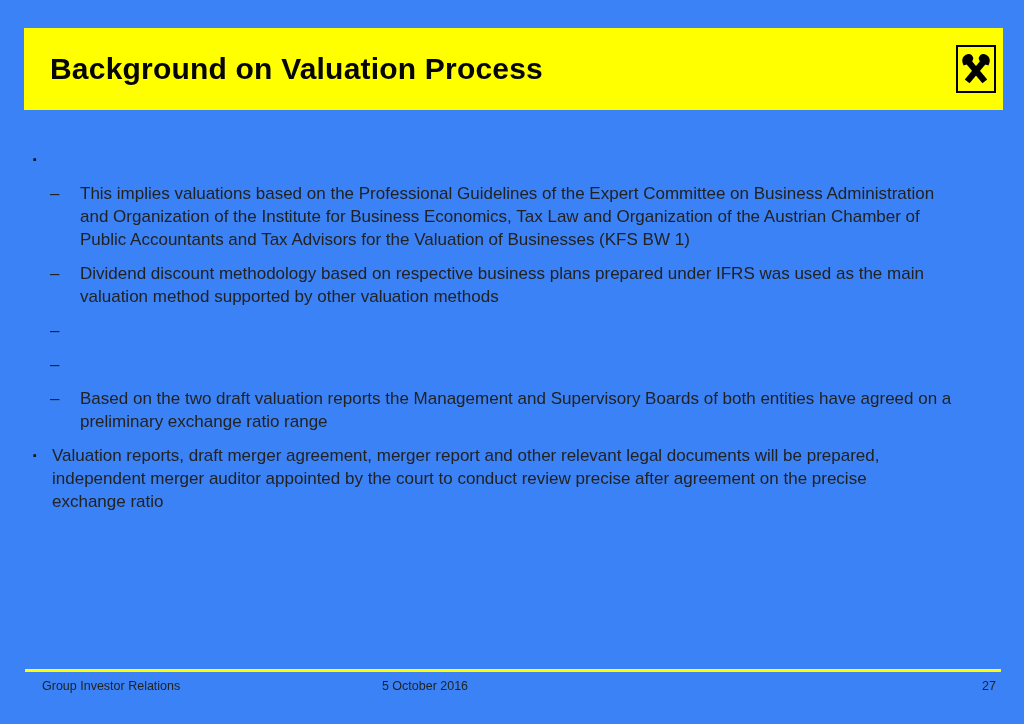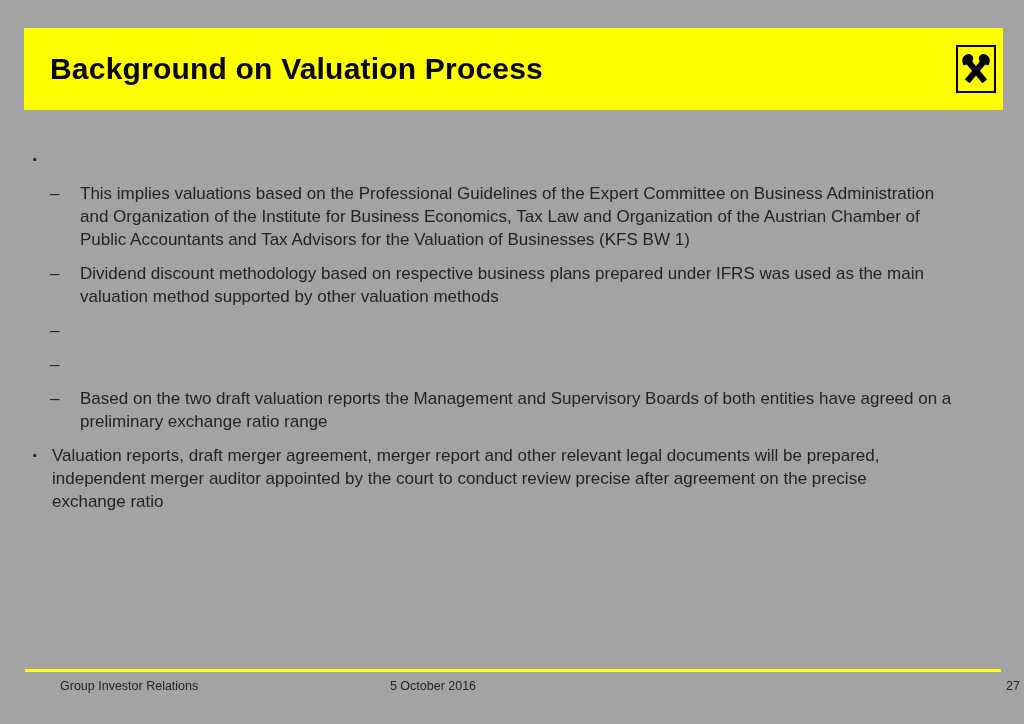--- a/index.html
+++ b/index.html
@@ -5,21 +5,21 @@
   * { box-sizing: border-box; }
   html, body { margin: 0; padding: 0; }
   body {
     width: 1024px; height: 724px;
     background: #ffffff;
     font-family: "Liberation Sans", sans-serif;
   }
   .slide {
     position: relative;
     width: 1024px; height: 724px;
-    background: #a3a3a3;
+    background: #3b82f6;
     overflow: hidden;
   }
 
   
   .titlebar {
     position: absolute;
     left: 24px; top: 28px;
     width: 979px; height: 82px;
     background: #ffff00;
     display: flex;
@@ -74,23 +74,23 @@
     left: 25px; top: 669px;
     width: 976px; height: 3px;
     background: #ffff00;
   }
   .footer-text {
     position: absolute;
     top: 679px;
     font-size: 12.5px;
     color: #222222;
   }
-  .footer-left  { left: 60px; }
-  .footer-date  { left: 8px; width: 850px; text-align: center; }
-  .footer-page  { right: 4px; }
+  .footer-left  { left: 42px; }
+  .footer-date  { left: 0; width: 850px; text-align: center; }
+  .footer-page  { right: 28px; }
 </style>
 </head>
 <body>
 
 <div class="slide">
 
   <header class="titlebar">
     <h1>Background on Valuation Process</h1>
     <div class="logo-box">
       <svg width="30" height="36" viewBox="0 0 34 40" xmlns="http://www.w3.org/2000/svg">

